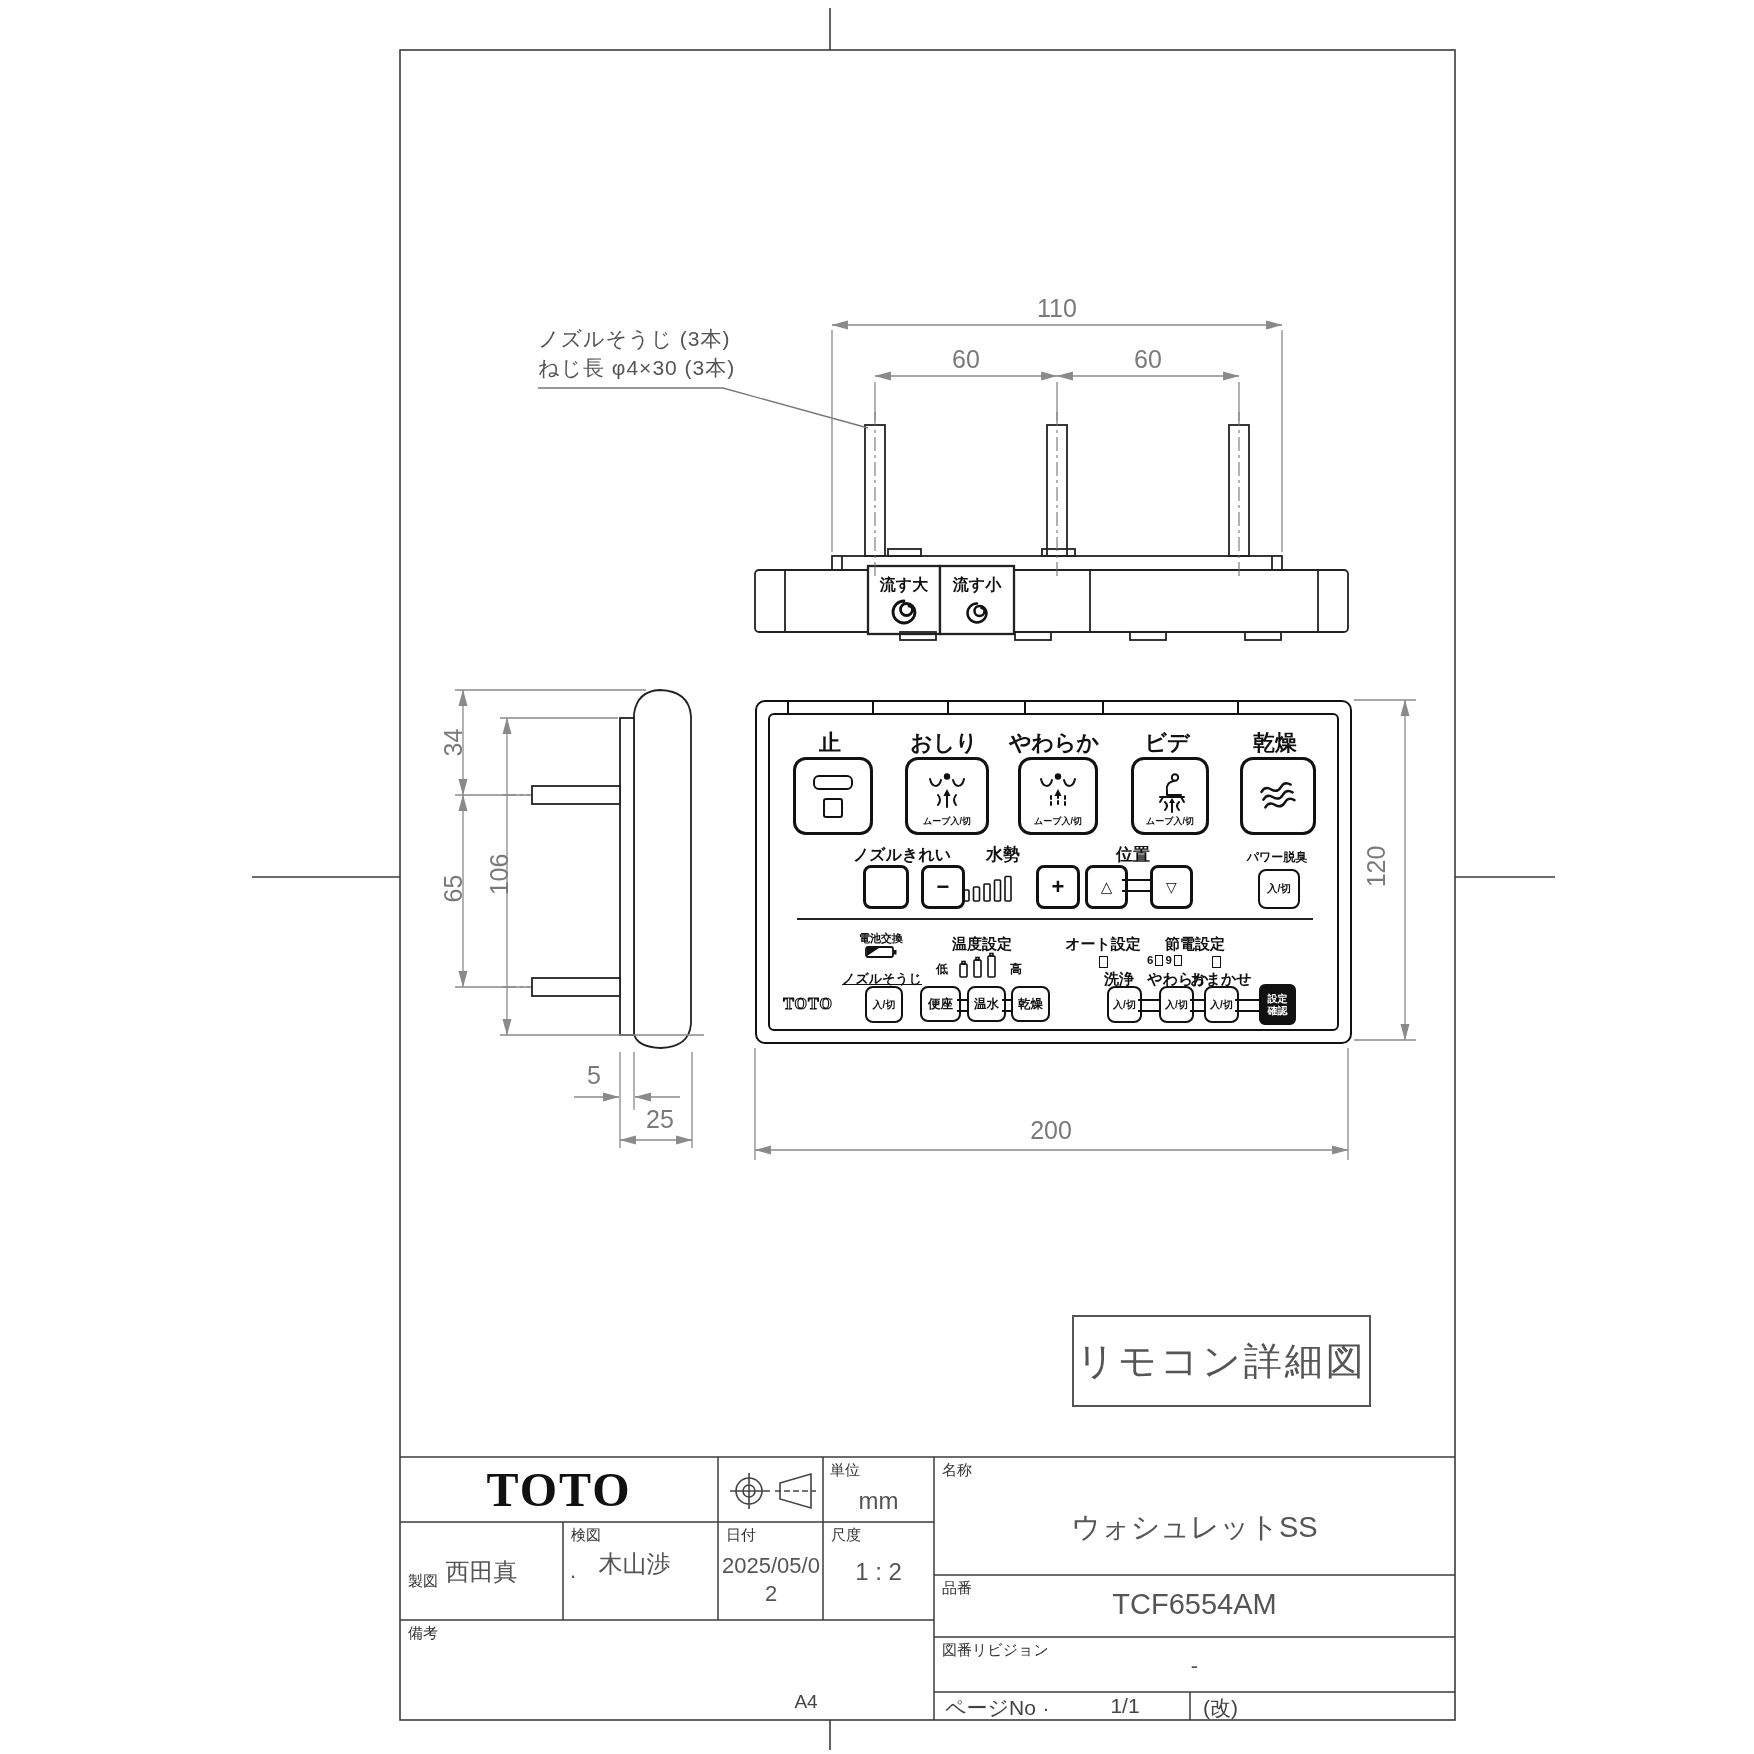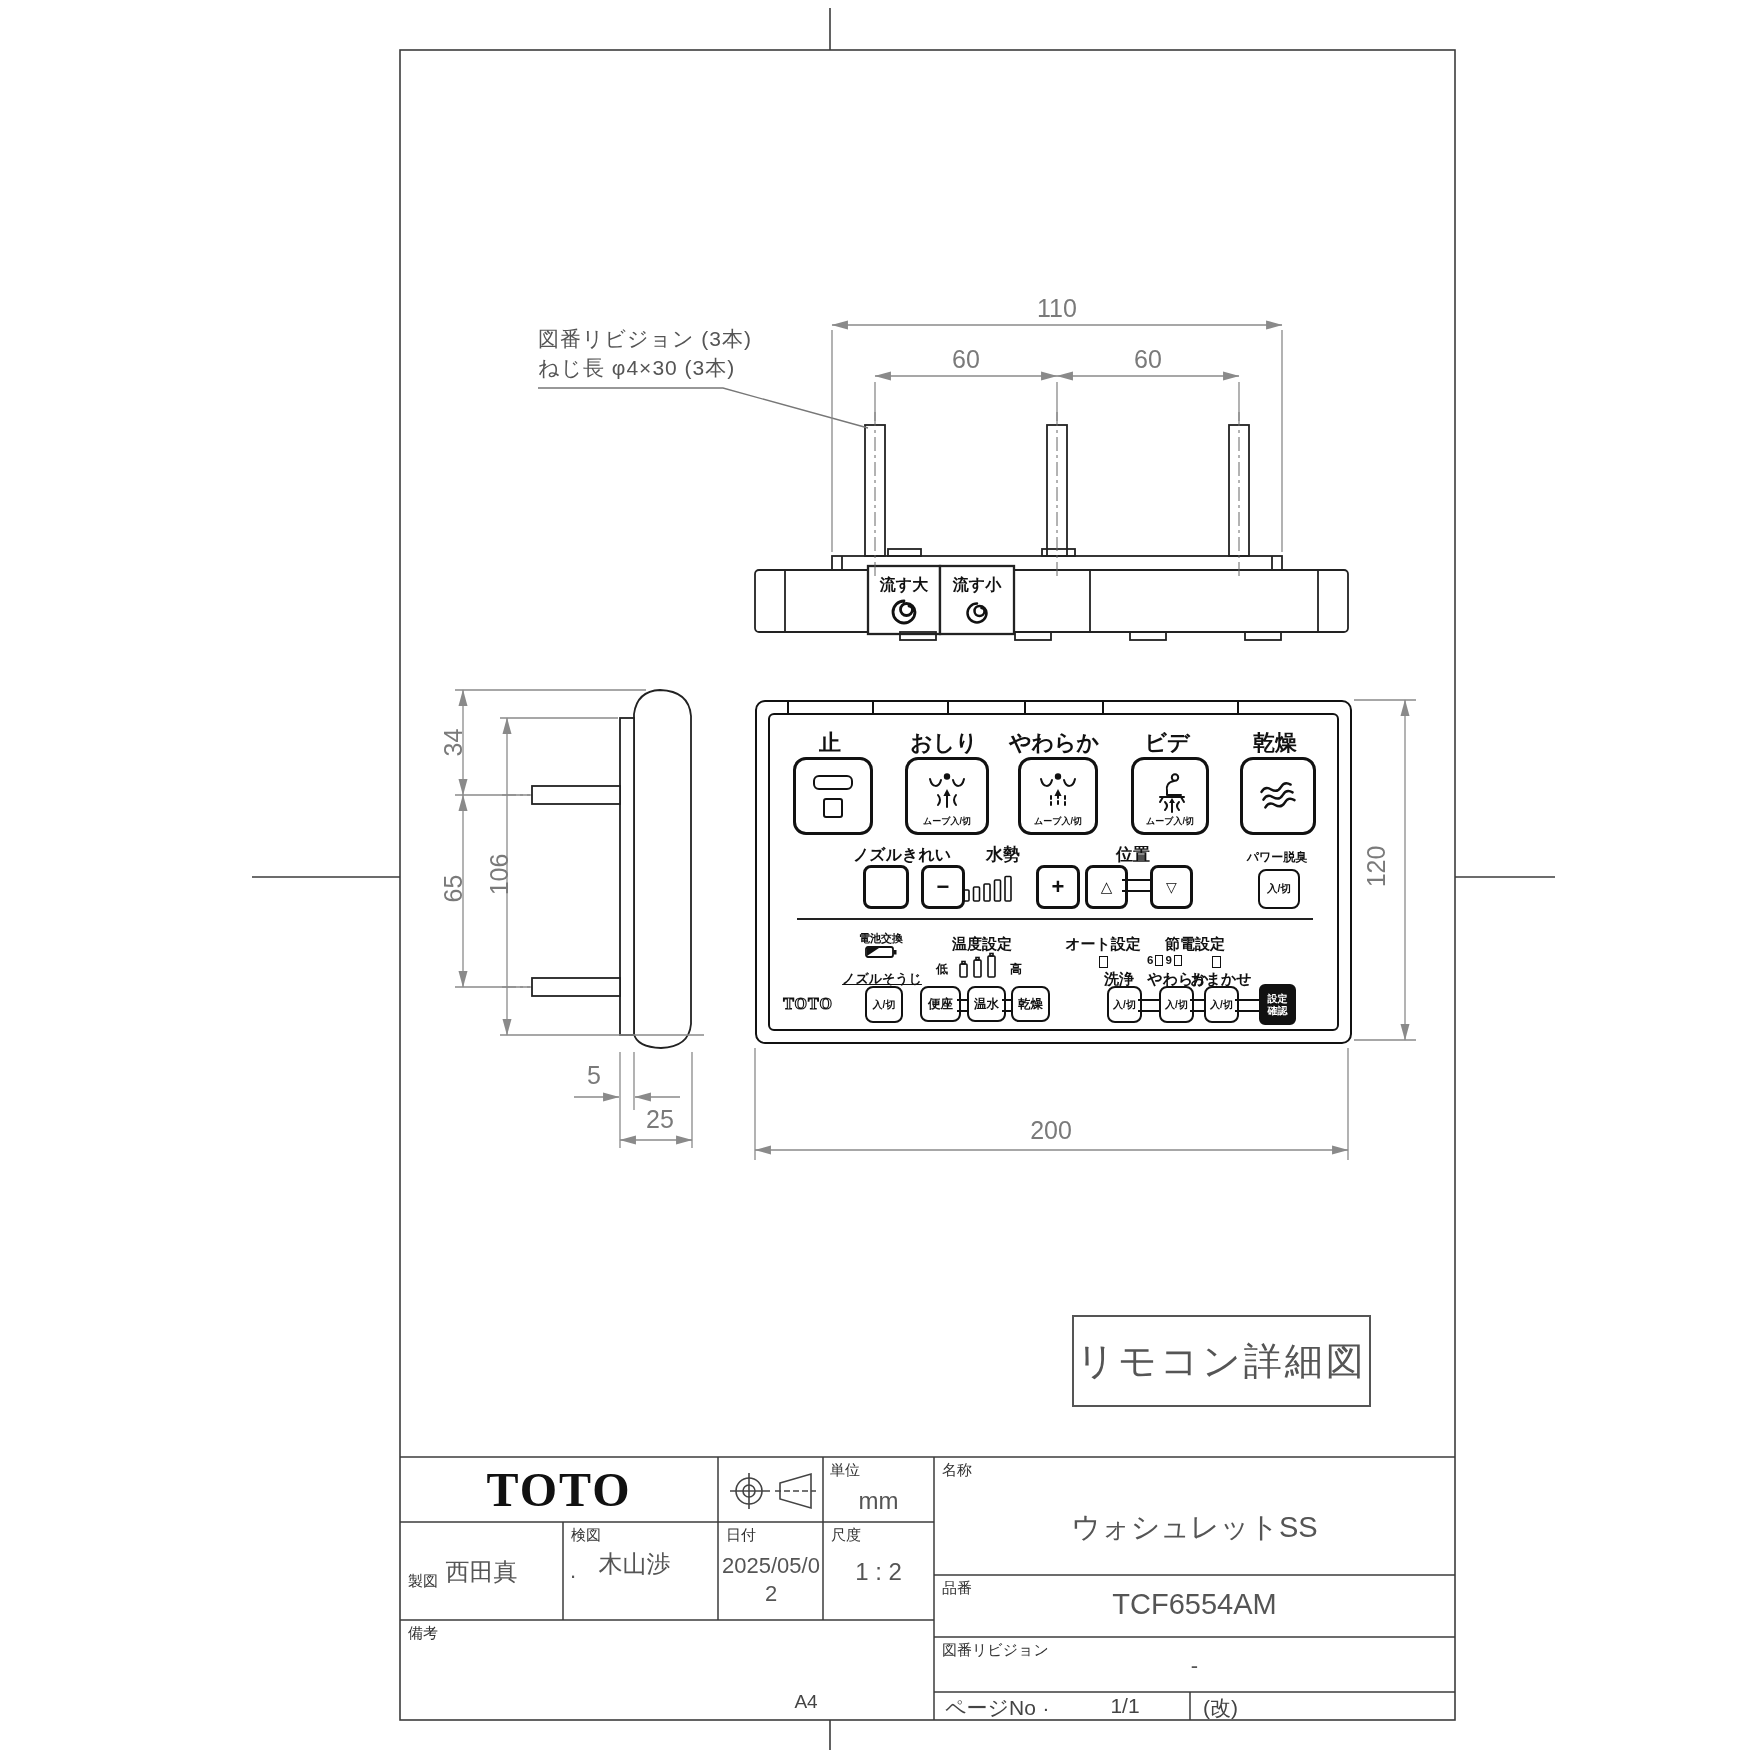--- a/index.html
+++ b/index.html
@@ -113,21 +113,21 @@
   </g>
 
   <g stroke="#3c3c3c" stroke-width="1.5" fill="none">
     <path d="M400,1457 H1455 M400,1522 H934 M400,1620 H934
              M934,1575 H1455 M934,1637 H1455 M934,1692 H1455
              M718,1457 V1620 M823,1457 V1620 M934,1457 V1720 M563,1522 V1620 M1190,1692 V1720"></path>
   </g>
 </svg>
 
 <div class="t ann" style="left:538px;top:324px;">
-  <div>図番リビジョン (3本)</div>
+  <div>ノズルそうじ (3本)</div>
   <div>ねじ長 φ4×30 (3本)</div>
 </div>
 
 <div class="t dim" style="left:1007px;top:294px;width:100px;">110</div>
 <div class="t dim" style="left:916px;top:345px;width:100px;">60</div>
 <div class="t dim" style="left:1098px;top:345px;width:100px;">60</div>
 <div class="t dim rot" style="left:422px;top:728px;width:62px;">34</div>
 <div class="t dim rot" style="left:422px;top:874px;width:62px;">65</div>
 <div class="t dim rot" style="left:464px;top:860px;width:70px;">106</div>
 <div class="t dim" style="left:574px;top:1061px;width:40px;">5</div>

